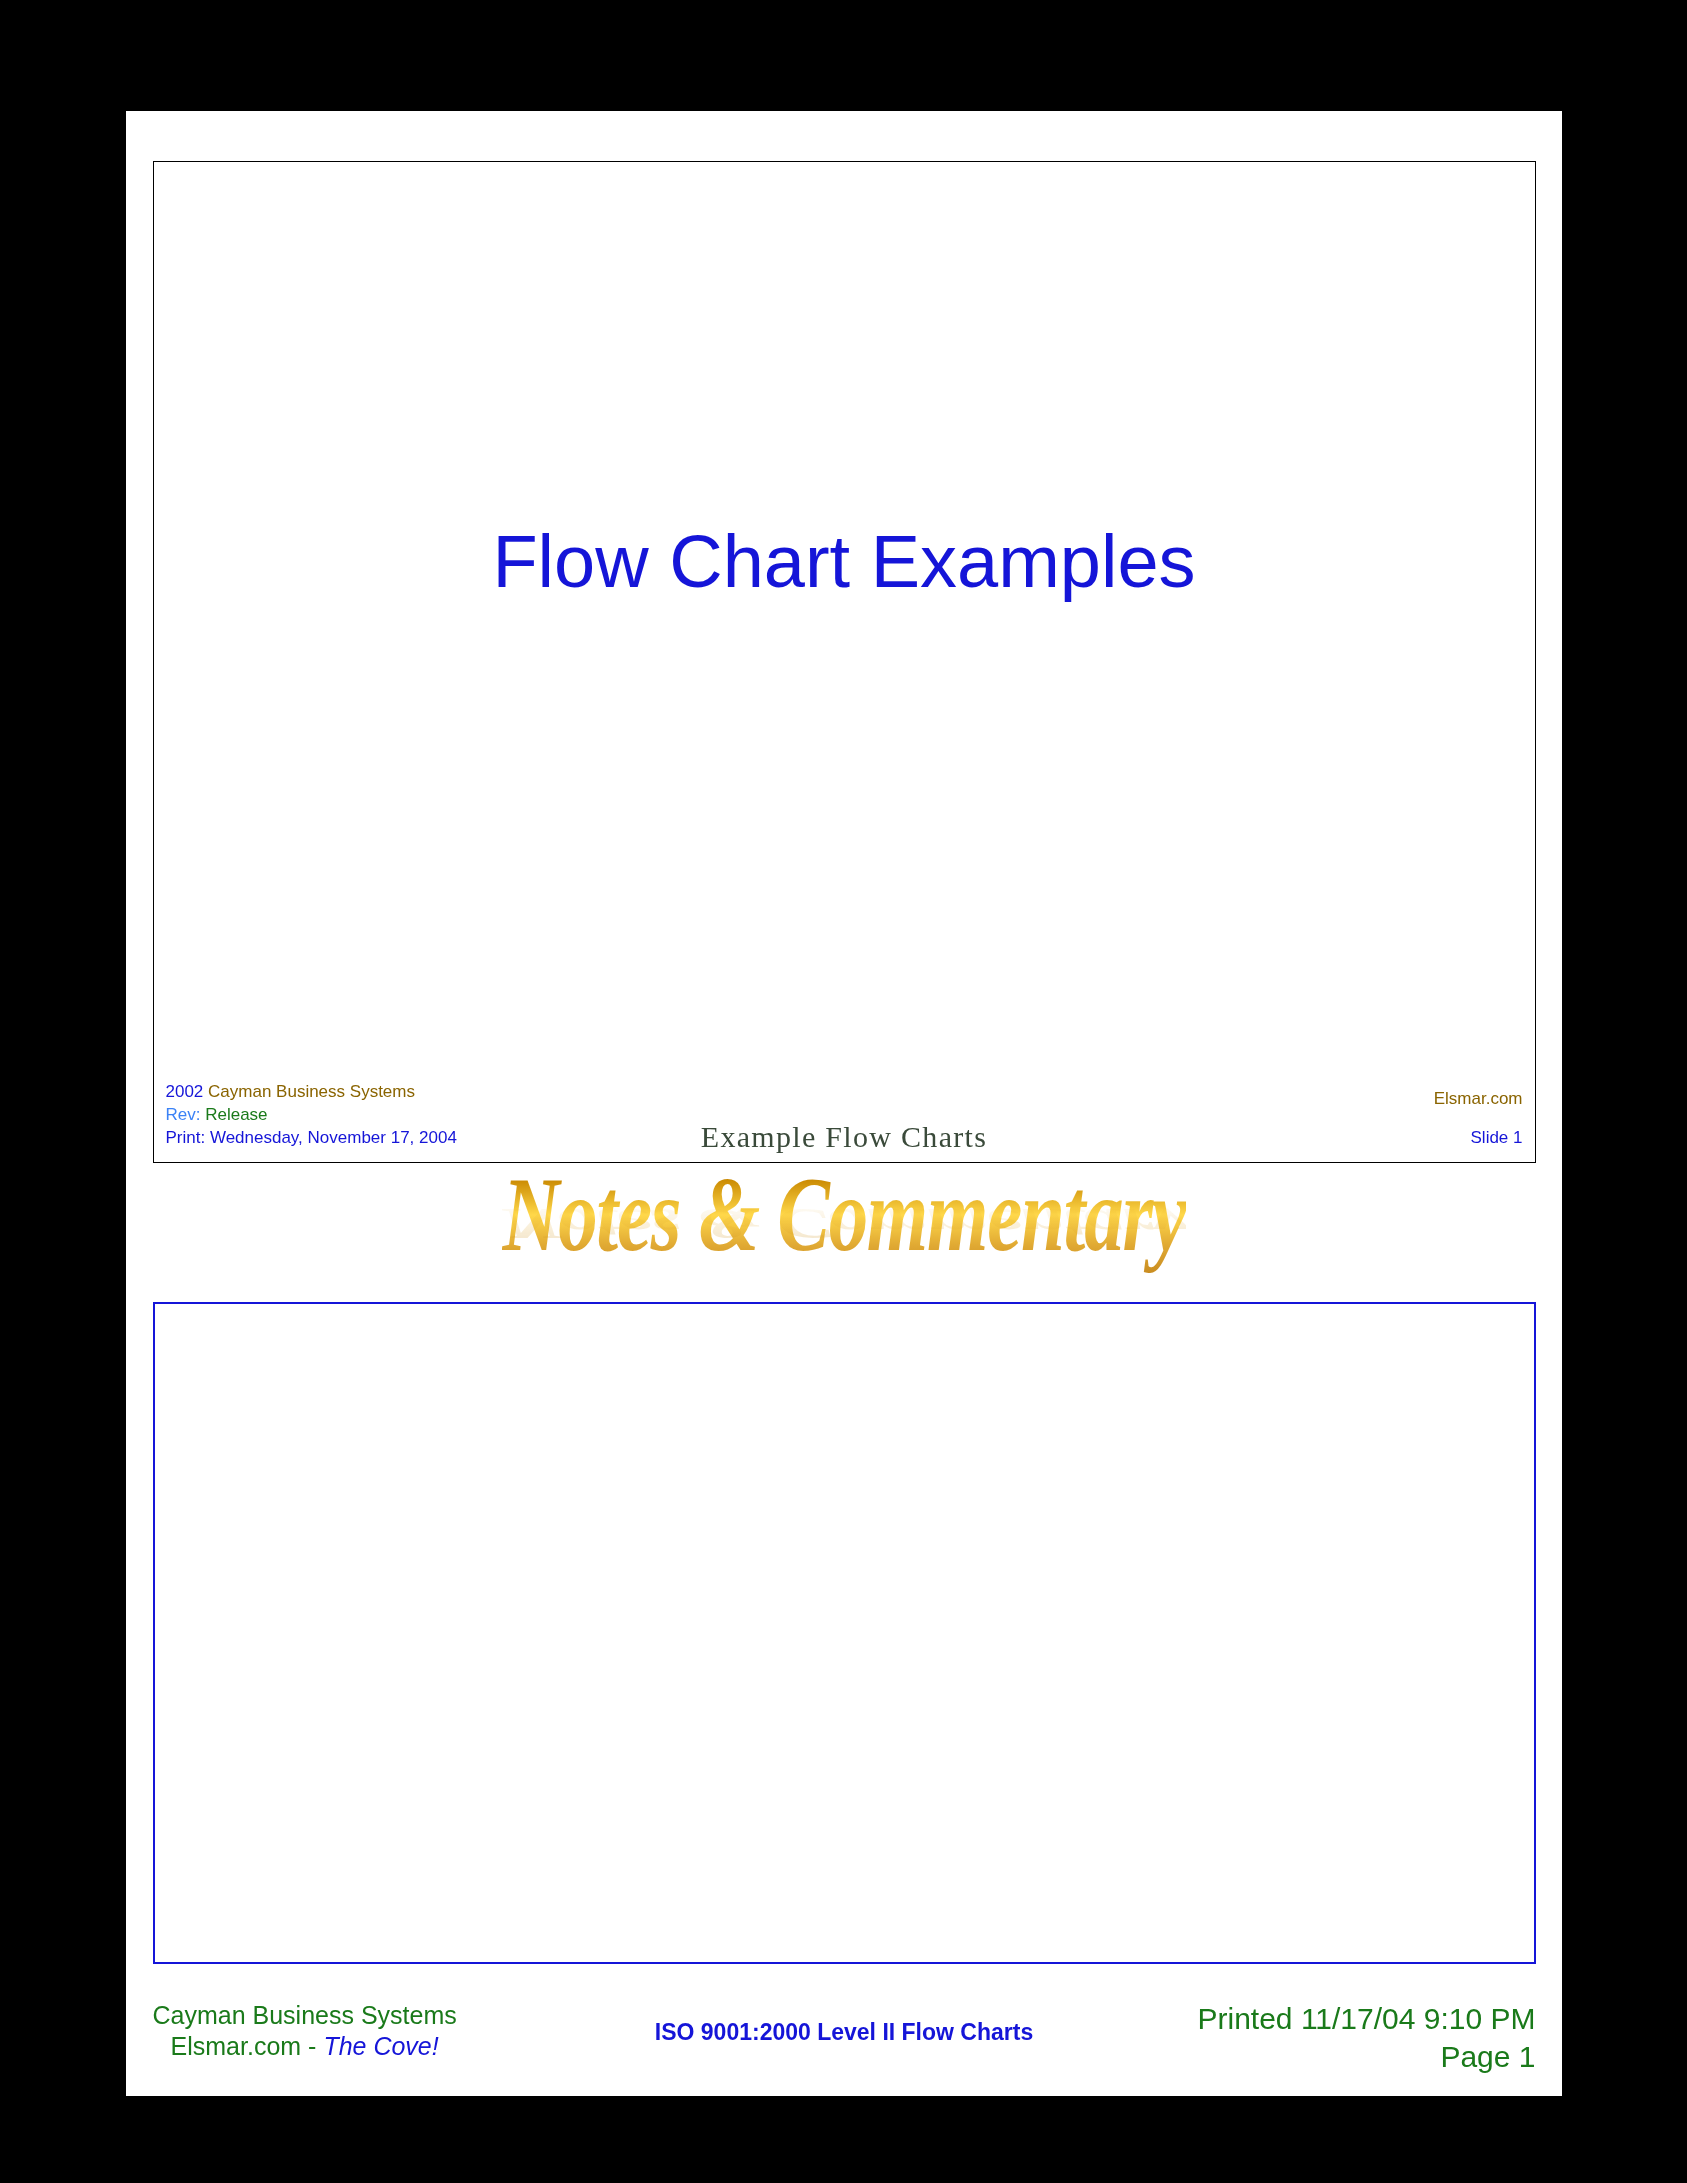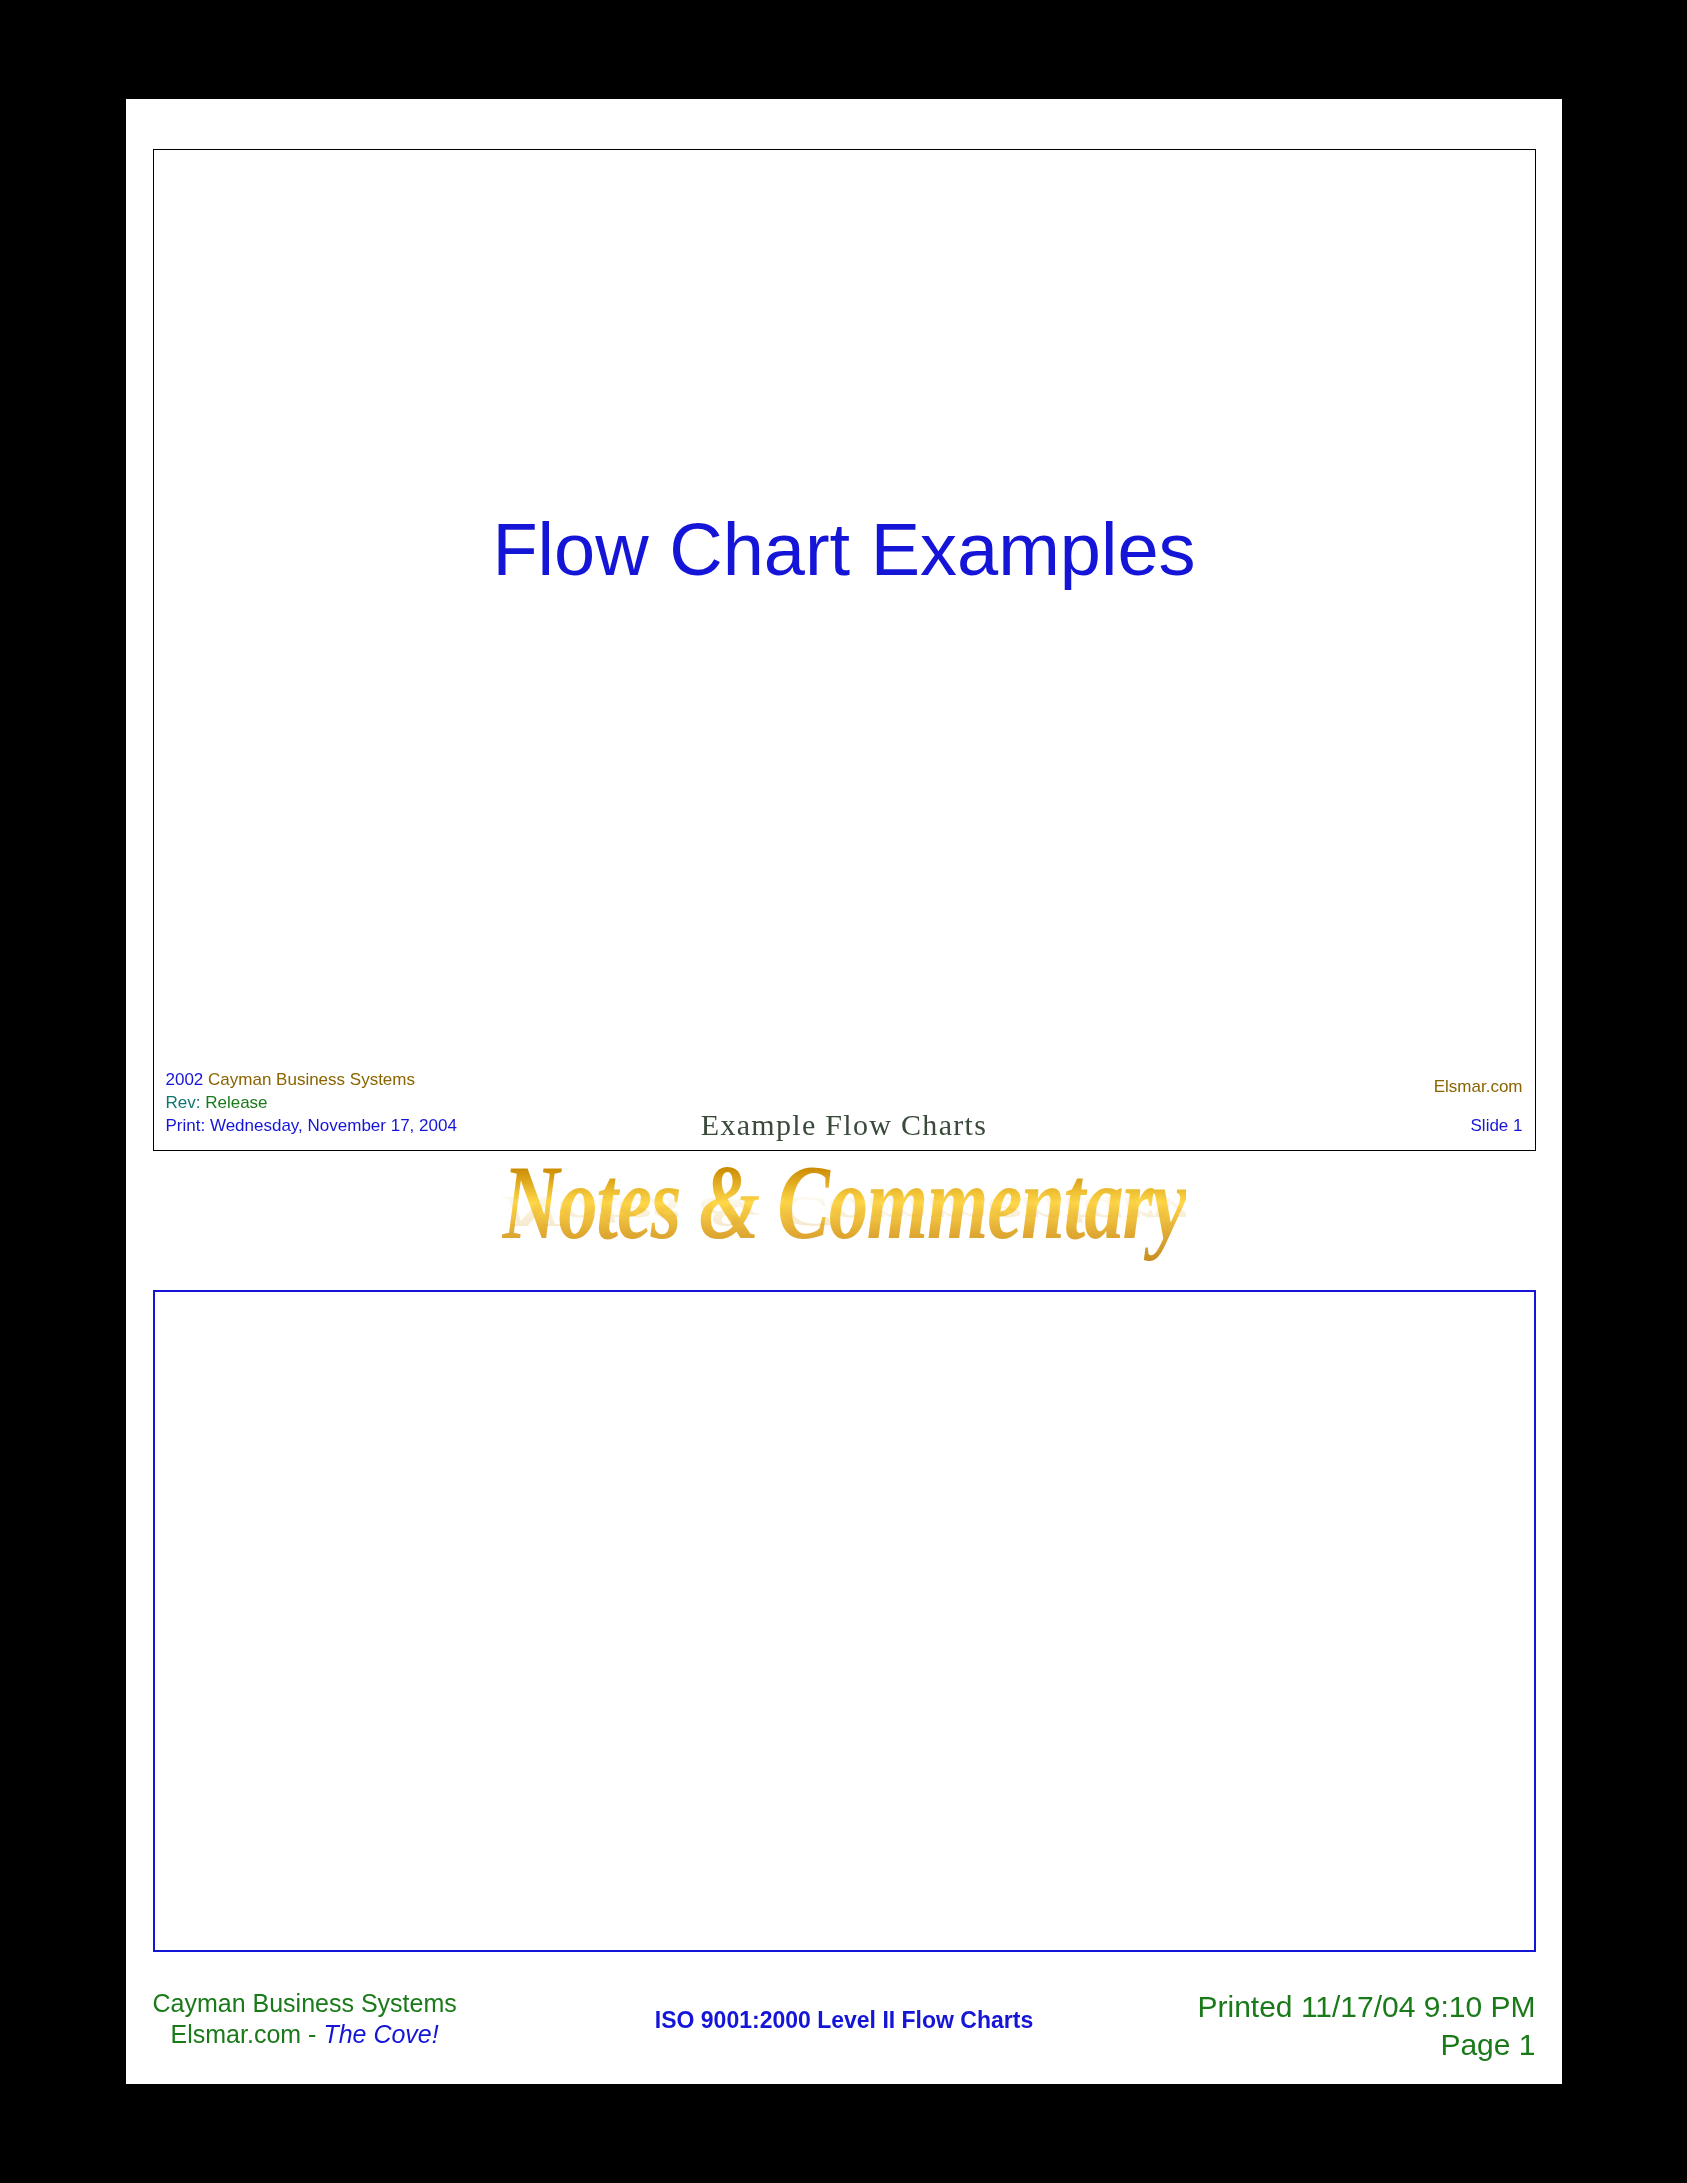--- a/index.html
+++ b/index.html
@@ -10,21 +10,21 @@
     body {
       background: #000;
       width: 1687px;
       height: 2183px;
       font-family: Arial, Helvetica, sans-serif;
       position: relative;
     }
     .page {
       position: absolute;
       left: 126px;
-      top: 99px;
+      top: 111px;
       width: 1436px;
       height: 1985px;
       background: #fff;
     }
     .slide-box {
       position: absolute;
       left: 26.5px;
       top: 50px;
       width: 1383px;
       height: 1002px;
@@ -49,21 +49,21 @@
       font-size: 17px;
       line-height: 1.35;
     }
     .copyright-year {
       color: #1515d8;
     }
     .copyright-company {
       color: #8a6400;
     }
     .rev-label {
-      color: #0f766e;
+      color: #3b82f6;
     }
     .rev-value {
       color: #1a7a1a;
     }
     .print-line {
       color: #1515d8;
     }
     .slide-meta-right {
       position: absolute;
       right: 12px;

